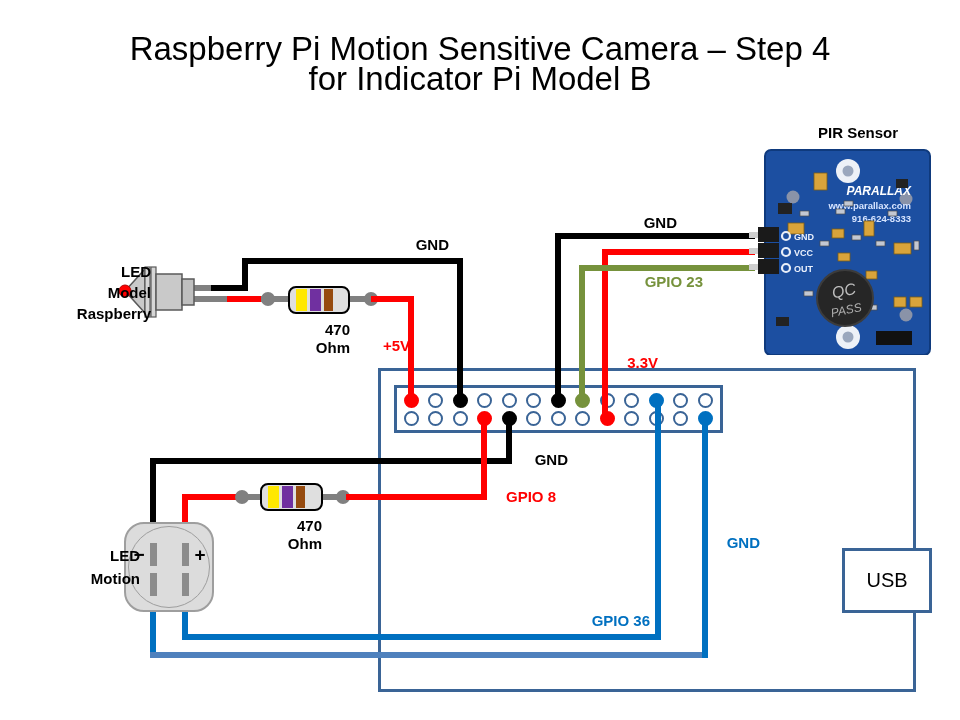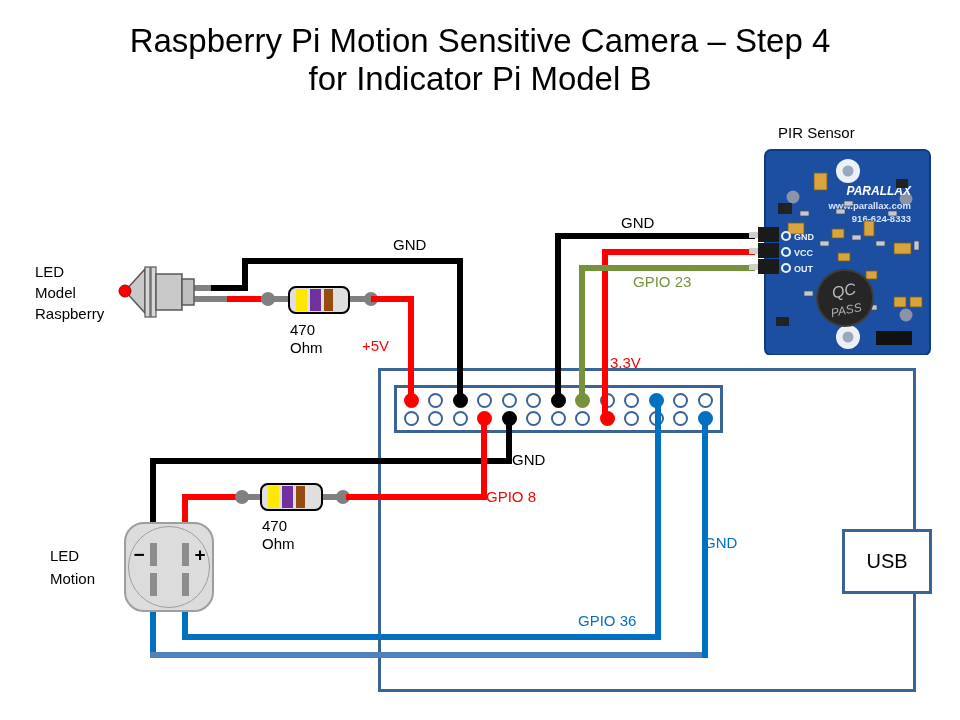--- a/index.html
+++ b/index.html
@@ -4,22 +4,22 @@
 <style>
   * { margin:0; padding:0; box-sizing:border-box; }
   html,body { background:#fff; }
   #canvas {
     position:relative; width:960px; height:720px; background:#fff; overflow:hidden;
     font-family:"Liberation Sans", sans-serif; color:#000;
   }
   .abs { position:absolute; }
   .title { position:absolute; left:0; width:960px; text-align:center;
            font-size:33px; line-height:38px; color:#000; letter-spacing:0px; }
-  .lbl { position:absolute; font-size:15px; font-weight:normal; line-height:18px;
-         text-align:left; white-space:nowrap; }
+  .lbl { position:absolute; font-size:15px; font-weight:bold; line-height:18px;
+         text-align:right; white-space:nowrap; }
   .lbl.red   { color:#FF0000; }
   .lbl.olive { color:#76923C; }
   .lbl.blue  { color:#0070C0; }
   .w { position:absolute; }            
   .bk { background:#000000; }
   .rd { background:#FF0000; }
   .ol { background:#76923C; }
   .bl { background:#0070C0; }
   .sl { background:#4F81BD; }
   .gy { background:#808080; }
@@ -41,21 +41,21 @@
                border:1.5px solid #9E9E9E; border-radius:50%; }
   .sw-pin { position:absolute; width:7px; height:23px; background:#8C8C8C; }
   .sign { position:absolute; font-size:19px; font-weight:bold; color:#000; width:16px; text-align:center; }
   svg text { font-family:"Liberation Sans", sans-serif; }
 </style>
 </head>
 <body>
 
 <div id="canvas">
 
-  <div class="title" style="top:22px;">Raspberry Pi Motion Sensitive Camera – Step 4</div>
+  <div class="title" style="top:30px;">Raspberry Pi Motion Sensitive Camera – Step 4</div>
   <div class="title" style="top:60px;">for Indicator Pi Model B</div>
 
   <div class="outline" style="left:378px; top:368px; width:538px; height:324px;"></div>
 
   <div class="outline" style="left:394px; top:385px; width:329px; height:48px;"></div>
 
   <div>
       <div class="pin" style="left: 403.5px; top: 392.5px; background: rgb(255, 0, 0); border-color: rgb(255, 0, 0);"></div>
       <div class="pin" style="left: 428px; top: 392.5px;"></div>
       <div class="pin" style="left: 452.5px; top: 392.5px; background: rgb(0, 0, 0); border-color: rgb(0, 0, 0);"></div>
@@ -256,17 +256,17 @@
   <div class="lbl" style="left:393px; top:236px; width:56px;">GND</div>
   <div class="lbl red" style="left:362px; top:337px; width:48px;">+5V</div>
   <div class="lbl" style="left:621px; top:214px; width:56px;">GND</div>
   <div class="lbl olive" style="left:633px; top:273px; width:70px;">GPIO 23</div>
   <div class="lbl red" style="left:610px; top:354px; width:48px;">3.3V</div>
   <div class="lbl" style="left:512px; top:451px; width:56px;">GND</div>
   <div class="lbl red" style="left:486px; top:488px; width:70px;">GPIO 8</div>
   <div class="lbl blue" style="left:704px; top:534px; width:56px;">GND</div>
   <div class="lbl blue" style="left:578px; top:612px; width:72px;">GPIO 36</div>
 
-  <div class="port" style="left:842px; top:529px;text-align:center;">
+  <div class="port" style="left:842px; top:548px;text-align:center;">
     <span>USB</span>
   </div>
 
 </div>
 
 </body></html>

